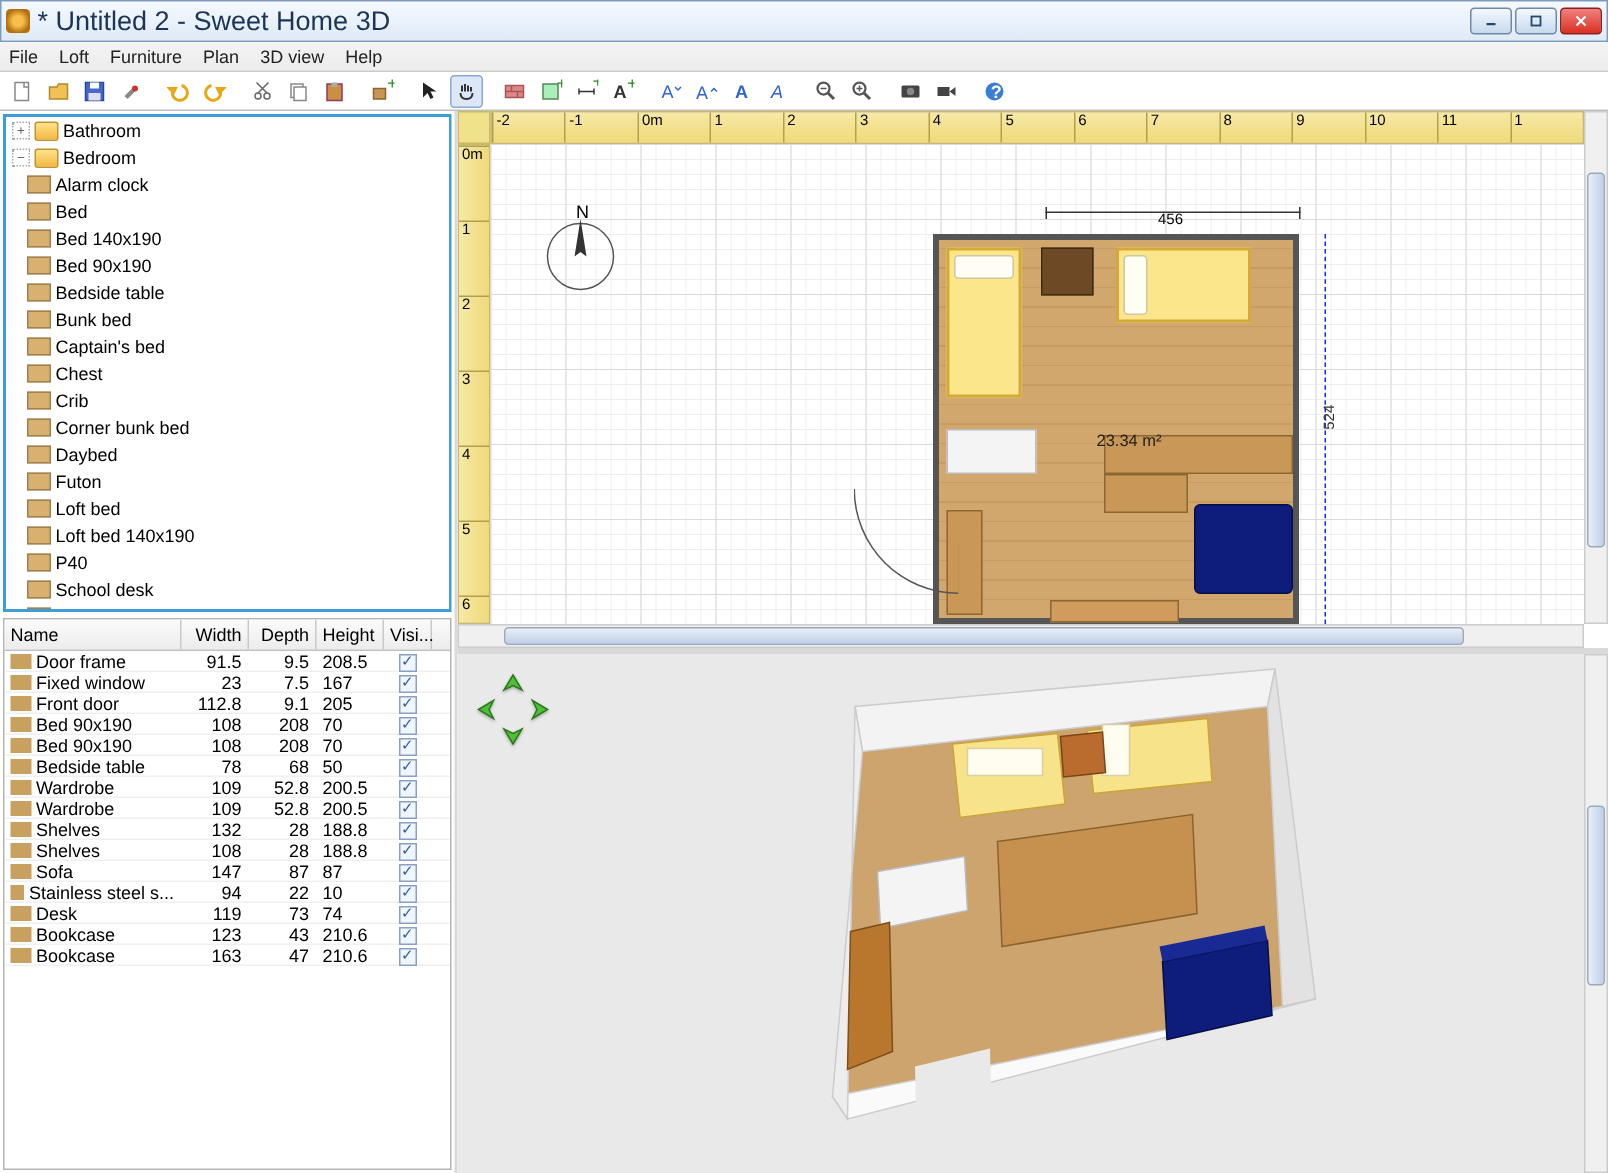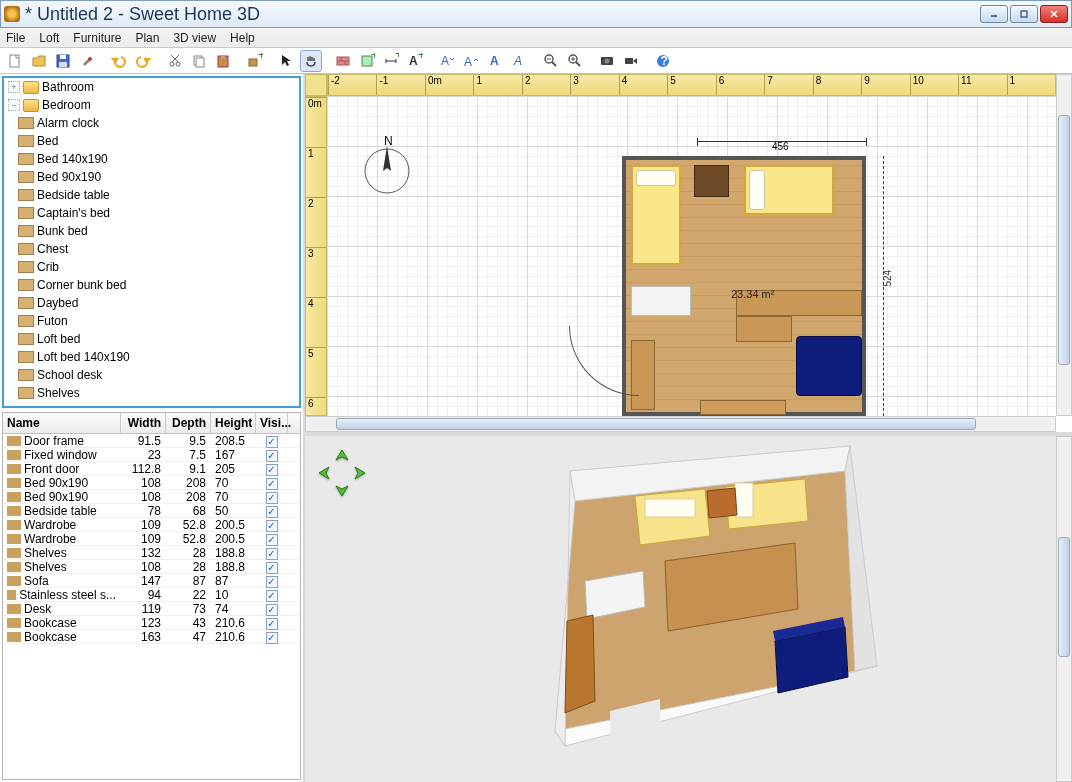--- a/index.html
+++ b/index.html
@@ -33,21 +33,21 @@
 .catalog { flex: 0 0 332px; border: 2px solid #3d9ed8; margin:2px; overflow-y:scroll; overflow-x:hidden; background:#fff; position:relative;}
 .treerow { height:18px; display:flex; align-items:center; padding-left:4px; gap:3px; white-space:nowrap;}
 .treerow .exp { width:12px; height:12px; display:inline-flex; align-items:center; justify-content:center; font-size:9px; color:#666; border:1px dotted #aaa;}
 .treerow .folder { width:16px; height:13px; background:linear-gradient(#ffe28a,#f0b840); border:1px solid #c09330; border-radius:2px; display:inline-block;}
 .treerow.child { padding-left: 14px;}
 .treerow .fic { width:16px; height:12px; display:inline-block; background:#d8b070; border:1px solid #a08050;}
 
 
 .furntable { flex:1; border:1px solid #b4b4b4; margin:2px; display:flex; flex-direction:column; overflow:hidden;}
 .furntable .hdr { display:flex; background:linear-gradient(#fbfbfb,#ececec); border-bottom:1px solid #c0c0c0;}
-.furntable .hdr div { border-right:1px solid #c9c9c9; padding:3px 4px;font-weight:bold; }
+.furntable .hdr div { border-right:1px solid #c9c9c9; padding:3px 4px; }
 .furntable .rows { flex:1; overflow:auto;}
 .frow { display:flex; height:14px; align-items:center; border-bottom:1px solid #f0f0f0;}
 .frow div { border-right:1px solid transparent; padding:0 4px; overflow:hidden; text-overflow:ellipsis; white-space:nowrap;}
 .c-name{ width:118px; display:flex; align-items:center; gap:3px;}
 .c-w{width:45px; text-align:right;}
 .c-d{width:45px; text-align:right;}
 .c-h{width:45px; text-align:left;}
 .c-v{width:32px; text-align:center;}
 .frow .ic { width:14px; height:10px; display:inline-block; background:#c8a060;}
 .chk { width:12px; height:12px; border:1px solid #8aa0c0; background:#f0f6ff; display:inline-flex; align-items:center; justify-content:center; color:#2a5aa8; font-size:10px; line-height:1;}
@@ -332,28 +332,28 @@
           <div class="treerow child">
             <span class="fic"></span>
             <span>Bed 90x190</span>
           </div>
           <div class="treerow child">
             <span class="fic"></span>
             <span>Bedside table</span>
           </div>
           <div class="treerow child">
             <span class="fic"></span>
+            <span>Bunk bed</span>
+          </div>
+          <div class="treerow child">
+            <span class="fic"></span>
             <span>Captain's bed</span>
           </div>
           <div class="treerow child">
             <span class="fic"></span>
-            <span>Bunk bed</span>
-          </div>
-          <div class="treerow child">
-            <span class="fic"></span>
             <span>Chest</span>
           </div>
           <div class="treerow child">
             <span class="fic"></span>
             <span>Crib</span>
           </div>
           <div class="treerow child">
             <span class="fic"></span>
             <span>Corner bunk bed</span>
           </div>
@@ -365,20 +365,24 @@
             <span class="fic"></span>
             <span>Futon</span>
           </div>
           <div class="treerow child">
             <span class="fic"></span>
             <span>Loft bed</span>
           </div>
           <div class="treerow child">
             <span class="fic"></span>
             <span>Loft bed 140x190</span>
+          </div>
+          <div class="treerow child">
+            <span class="fic"></span>
+            <span>P40</span>
           </div>
           <div class="treerow child">
             <span class="fic"></span>
             <span>School desk</span>
           </div>
           <div class="treerow child">
             <span class="fic"></span>
             <span>Shelves</span>
           </div>
         </div>

